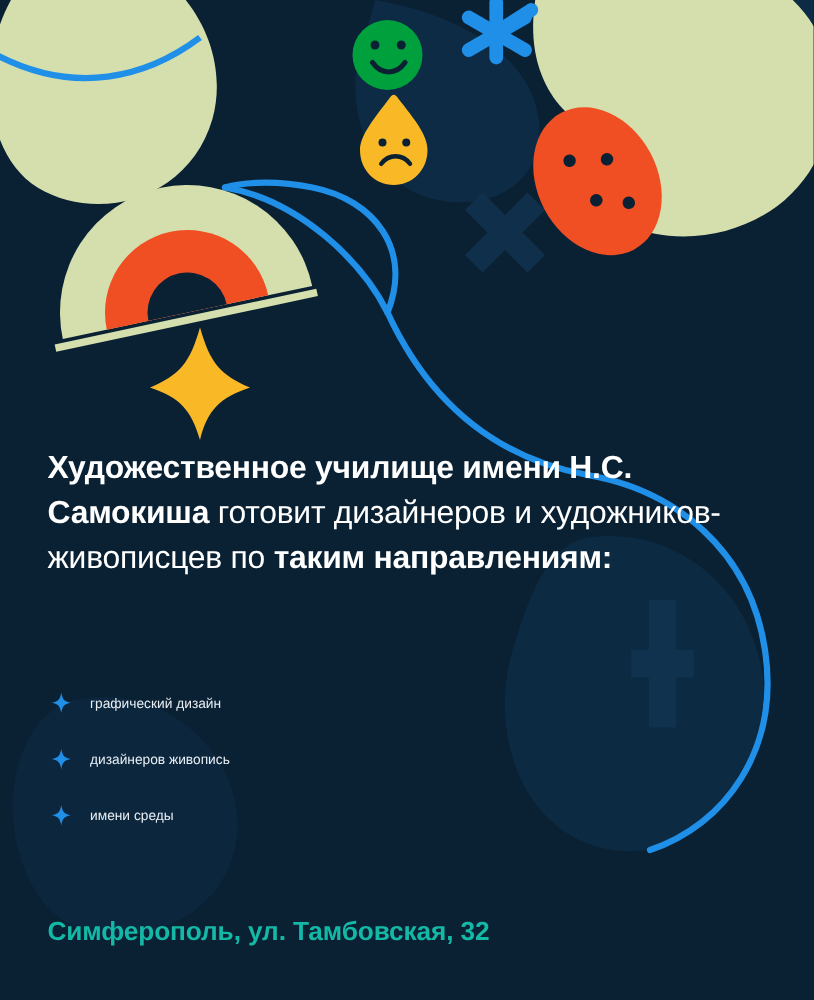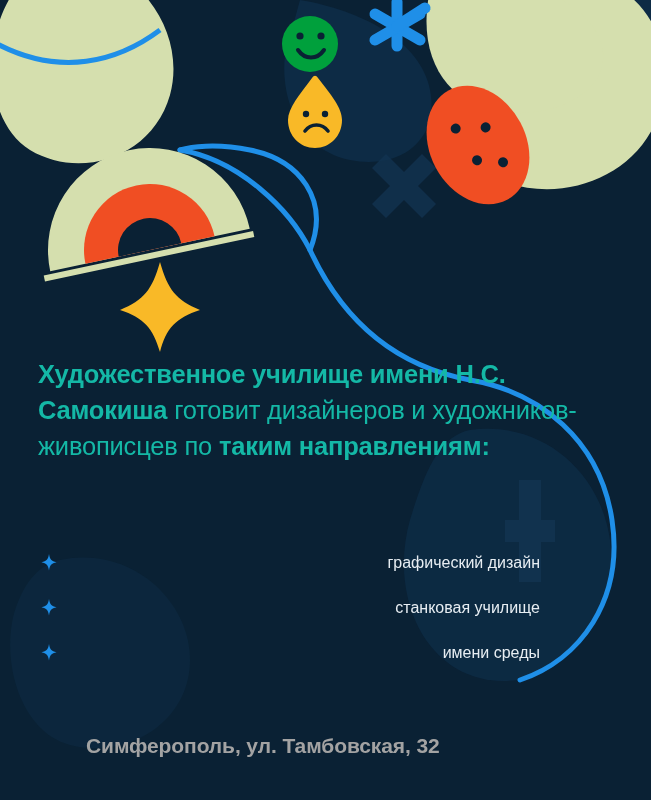--- a/index.html
+++ b/index.html
@@ -31,66 +31,64 @@
     left: 0;
     top: 0;
     width: 651px;
     height: 800px;
   }
   .headline {
     position: absolute;
     left: 38px;
     top: 356px;
     width: 560px;
-    color: #14b8a6;
+    color: #ffffff;
     font-size: 25.5px;
     line-height: 36px;
     letter-spacing: -0.2px;
     font-weight: 400;
   }
   .headline b {
     font-weight: 700;
   }
   .list {
     position: absolute;
     left: 40px;
     top: 552px;
     width: 500px;
     margin: 0;
     padding: 0;
     list-style: none;
   }
   .list li {
     position: relative;
     color: #e7edf2;
-    font-size: 16px;
+    font-size: 11px;
     line-height: 22px;
     padding: 0 0 0 32px;
     margin: 0 0 23px 0;
     white-space: nowrap;
-    text-align: right;
   }
   .bullet {
     position: absolute;
     left: 0;
     top: 2px;
     width: 18px;
     height: 18px;
     display: block;
   }
   .address {
     position: absolute;
     left: 38px;
     top: 734px;
-    color: #a3a3a3;
+    color: #14b8a6;
     font-size: 21px;
     font-weight: 700;
     letter-spacing: -0.1px;
     white-space: nowrap;
-    margin-left: 48px;
   }
 </style>
 </head>
 <body>
 
 <div id="poster">
 
   <div class="art">
     <svg width="651" height="800" viewBox="0 0 651 800" xmlns="http://www.w3.org/2000/svg">
 
@@ -174,21 +172,21 @@
           </svg>
         </span>
         <span>графический дизайн</span>
       </li>
       <li>
         <span class="bullet">
           <svg width="18" height="18" viewBox="0 0 18 18" xmlns="http://www.w3.org/2000/svg">
             <path d="M9 0 C10 5.6 11.2 7 16.6 8.2 C11.2 9.4 10 10.8 9 16.4 C8 10.8 6.8 9.4 1.4 8.2 C6.8 7 8 5.6 9 0 Z" fill="#1f8fe8"></path>
           </svg>
         </span>
-        <span>станковая училище</span>
+        <span>дизайнеров живопись</span>
       </li>
       <li>
         <span class="bullet">
           <svg width="18" height="18" viewBox="0 0 18 18" xmlns="http://www.w3.org/2000/svg">
             <path d="M9 0 C10 5.6 11.2 7 16.6 8.2 C11.2 9.4 10 10.8 9 16.4 C8 10.8 6.8 9.4 1.4 8.2 C6.8 7 8 5.6 9 0 Z" fill="#1f8fe8"></path>
           </svg>
         </span>
         <span>имени среды</span>
       </li>
     </ul>

